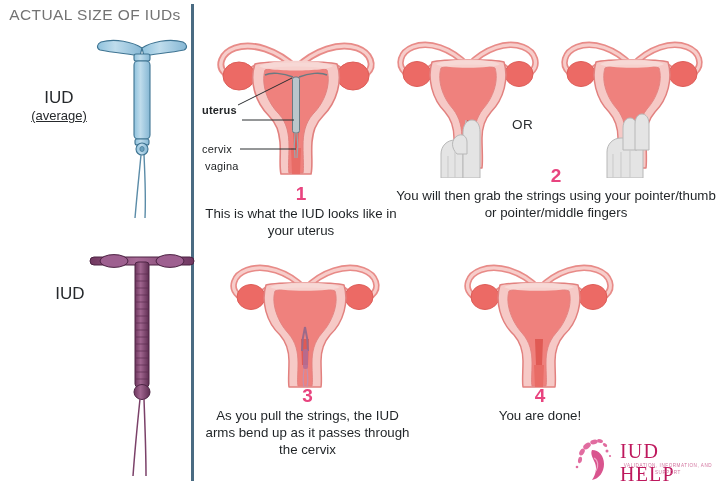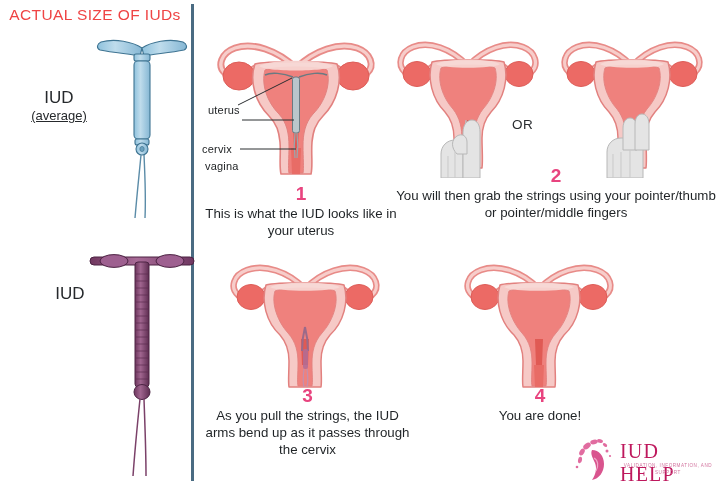--- a/index.html
+++ b/index.html
@@ -31,21 +31,21 @@
 
   
   .left-title {
     position: absolute;
     left: 0;
     top: 6px;
     width: 190px;
     text-align: center;
     font-size: 15.5px;
     letter-spacing: 0.4px;
-    color: #ef4444;
+    color: #737373;
   }
   .left-label {
     position: absolute;
     text-align: center;
     color: #26292c;
     line-height: 1.18;
   }
   .left-label .line1,
   .left-label .line2 { font-size: 17px; display: block; }
   .left-label .sub { font-size: 13px; display: block; text-decoration: underline; }
@@ -98,21 +98,21 @@
   }
 
   
   .anat-label {
     position: absolute;
     font-size: 11px;
     color: #222527;
     letter-spacing: 0.2px;
     white-space: nowrap;
   }
-  #anat-uterus { left: 208px; top: 104px; }
+  #anat-uterus { left: 202px; top: 104px; font-weight: bold; }
   #anat-cervix { left: 202px; top: 115px; margin-top: 28px; }
   #anat-vagina { left: 205px; top: 160px; }
 
   
   .uterus-fig { position: absolute; }
   #uterus1 { left: 203px; top: 28px; }
   #uterus2a { left: 393px; top: 28px; }
   #uterus2b { left: 556px; top: 28px; }
   #uterus3 { left: 218px; top: 253px; }
   #uterus4 { left: 452px; top: 253px; }

